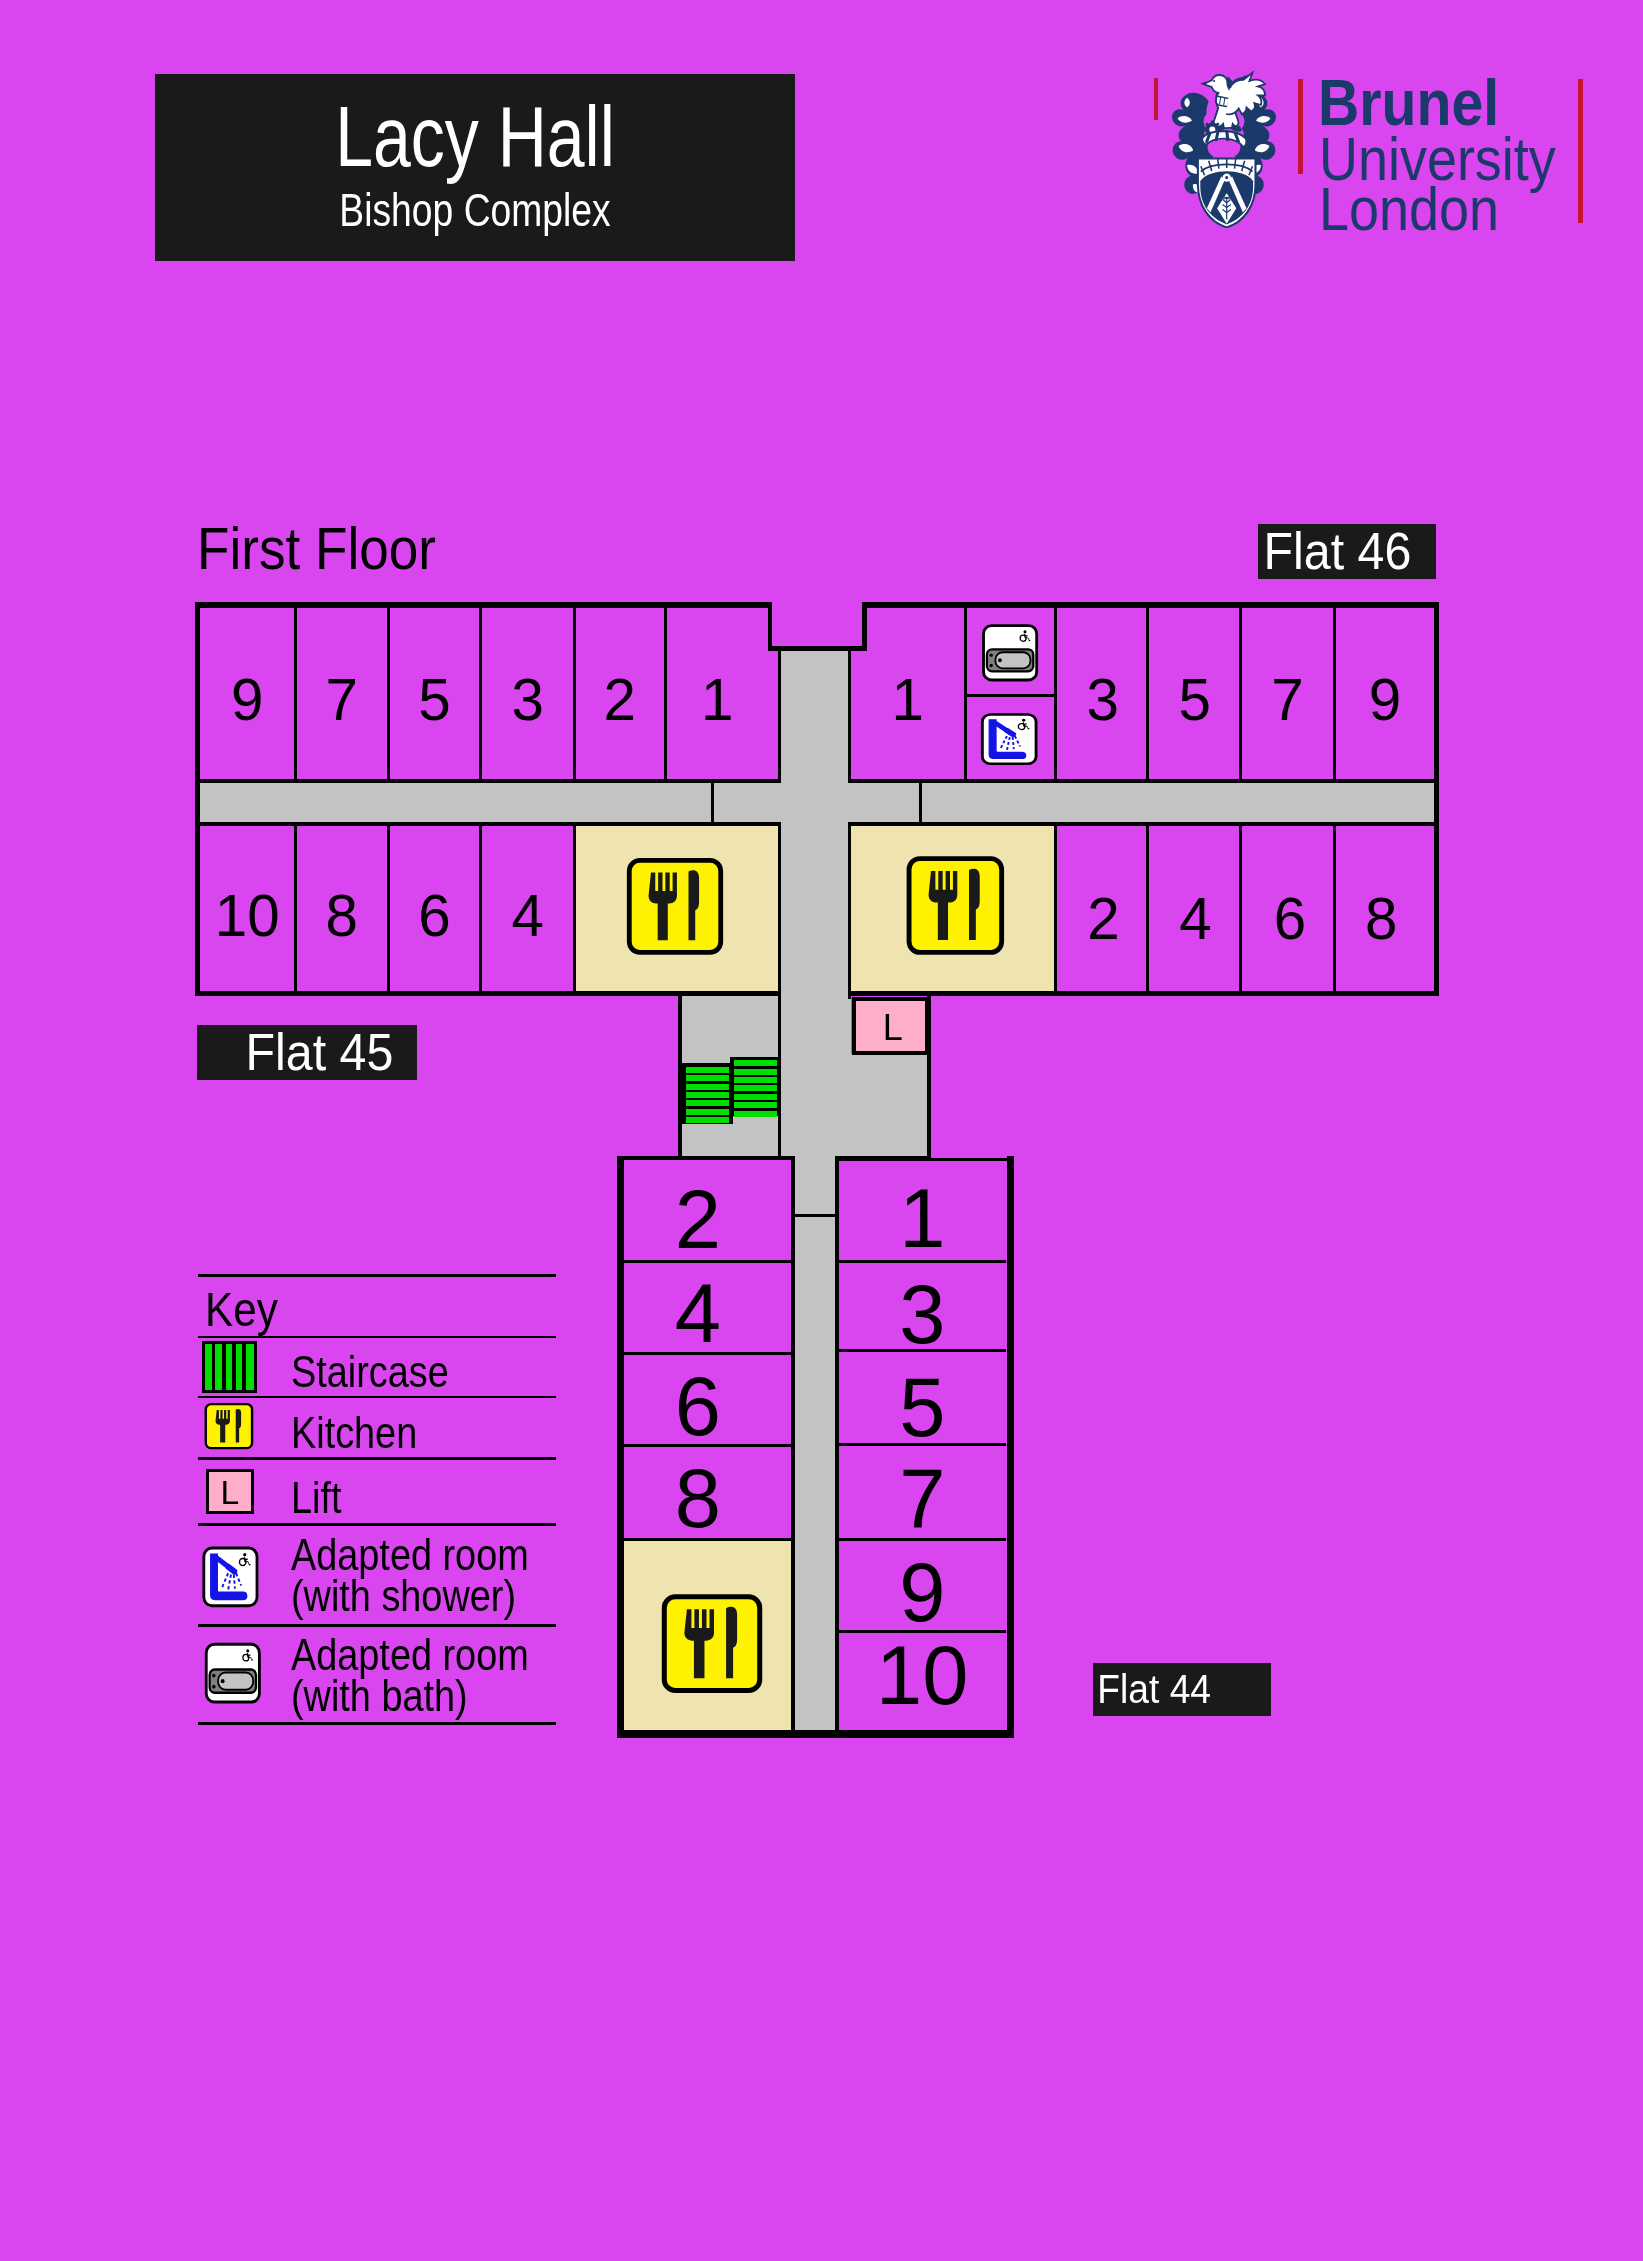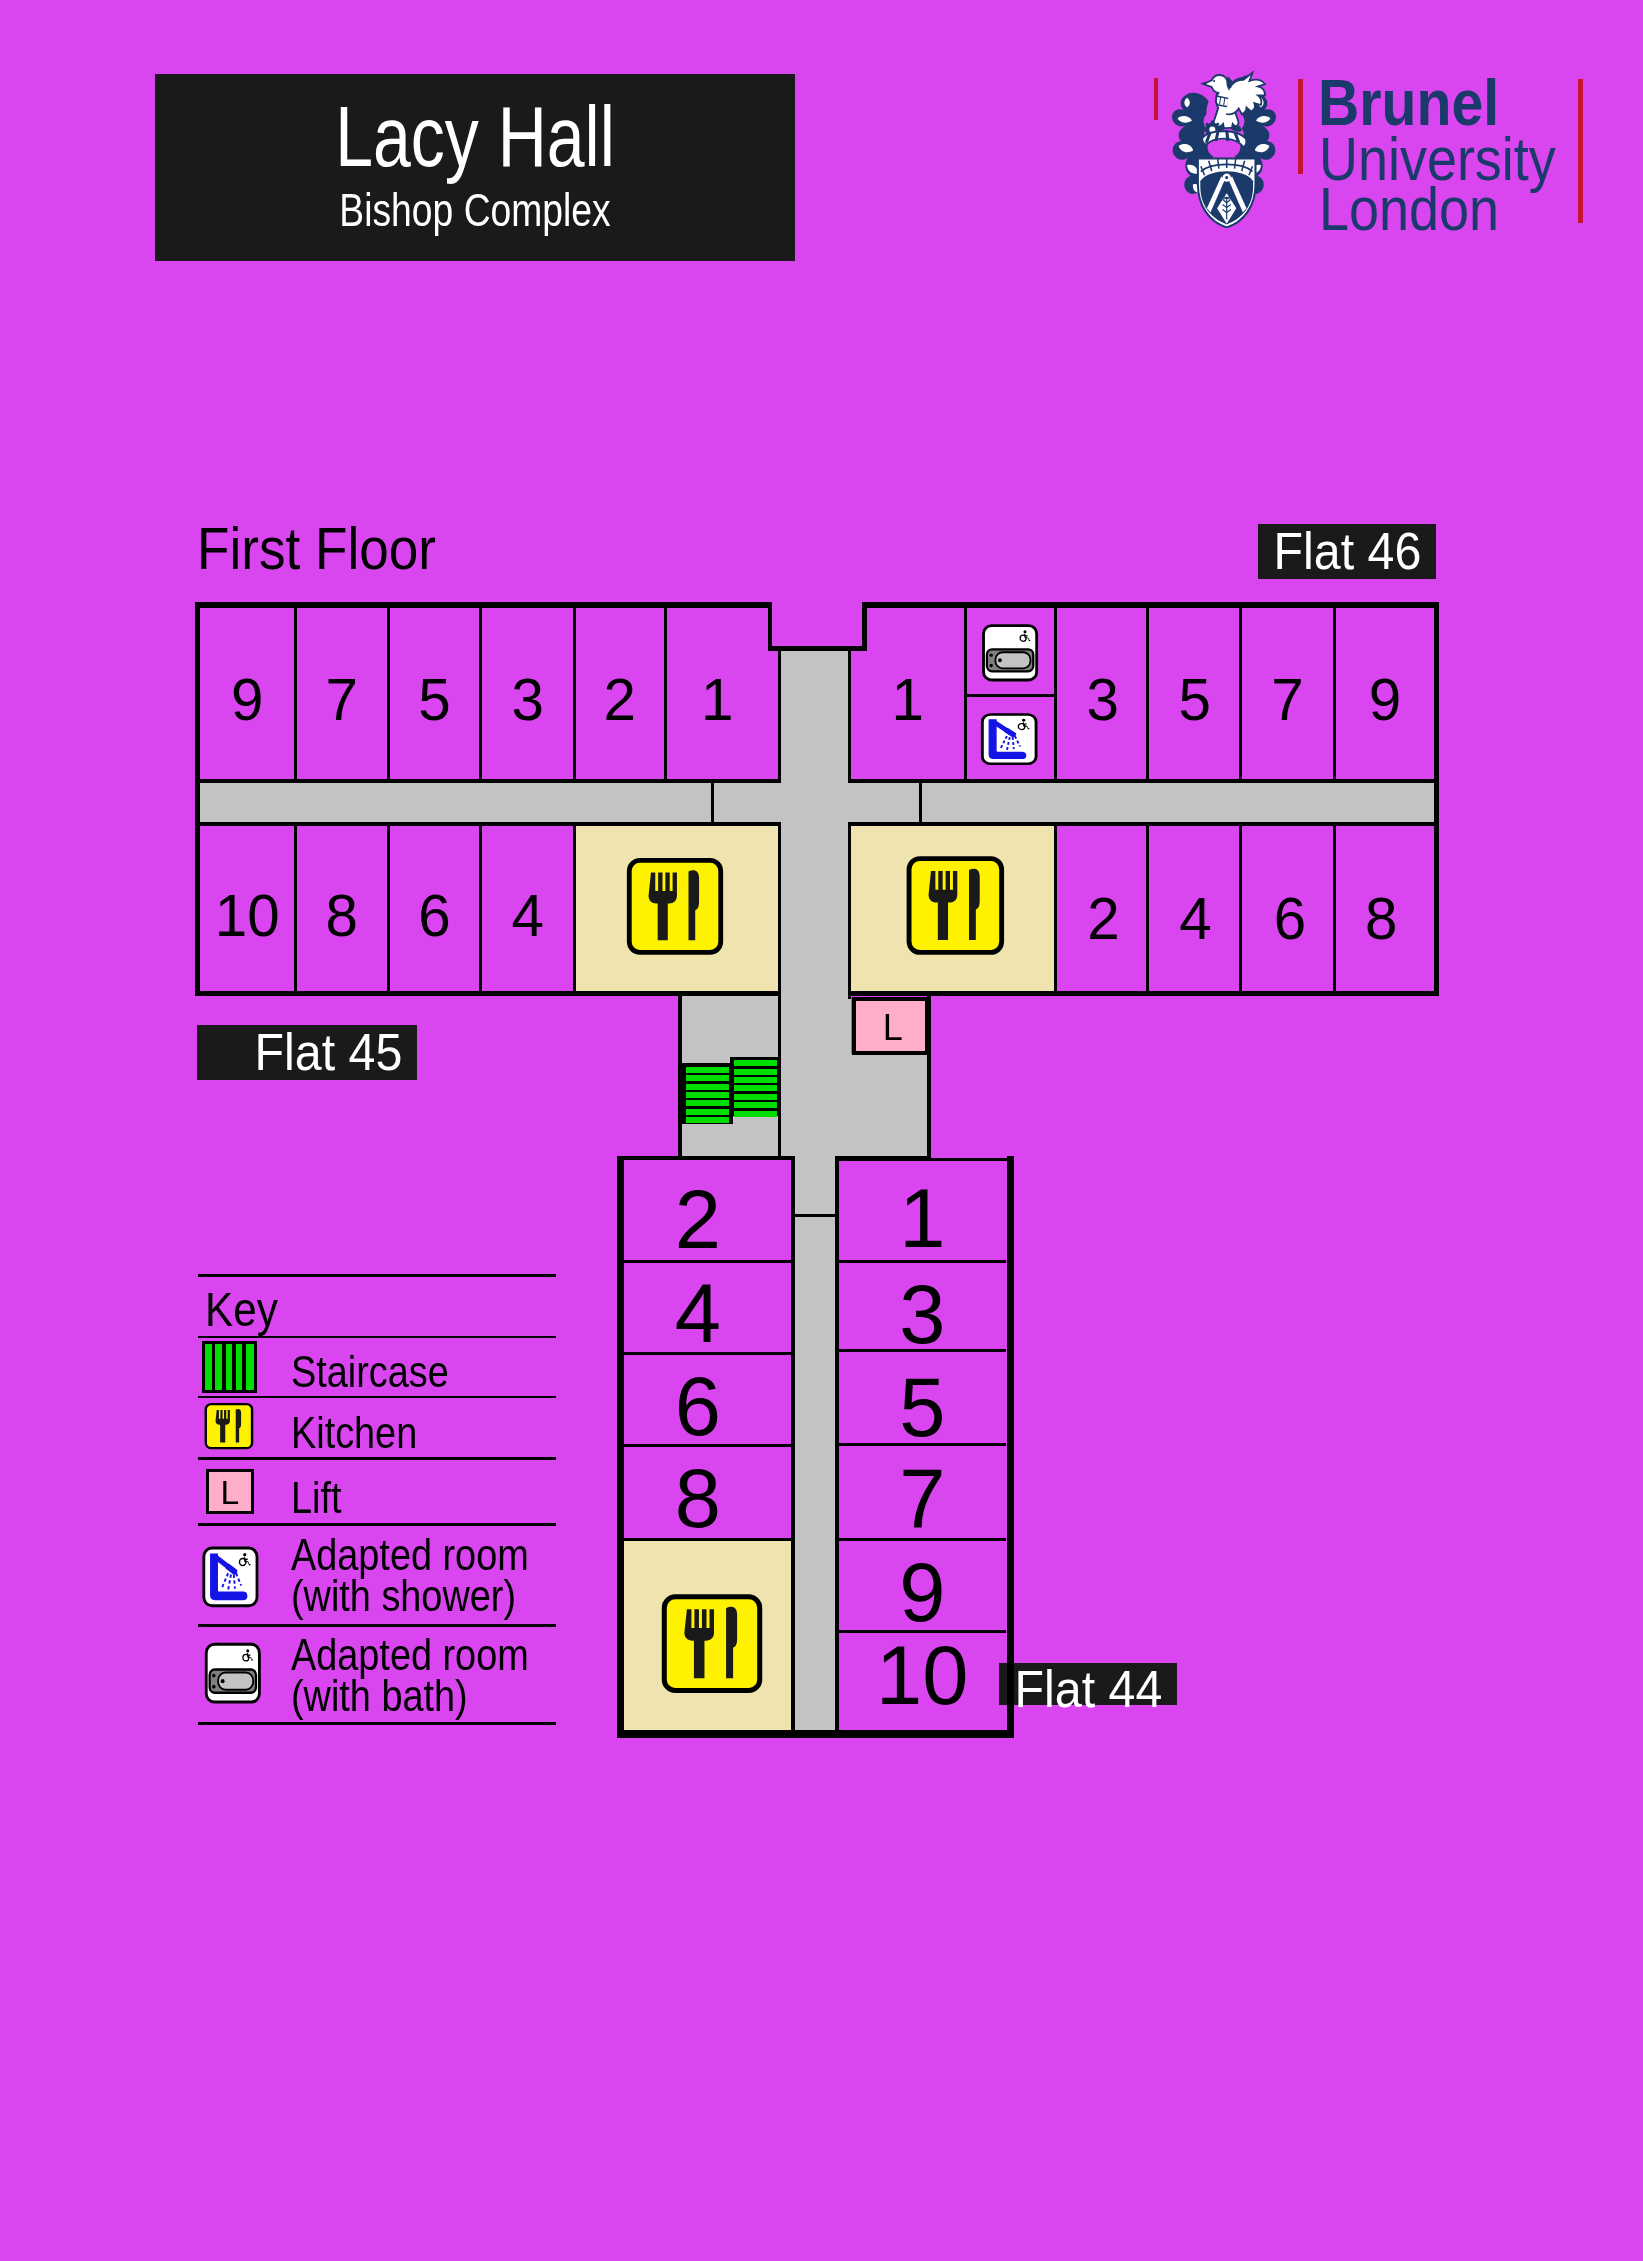--- a/index.html
+++ b/index.html
@@ -1,17 +1,17 @@
 <!DOCTYPE html>
 <html style="font-size:9.6px"><head><meta charset="utf-8">
 <style>
 html,body{margin:0;padding:0;background:#fff;}
 #page{position:relative;width:1643px;height:2261px;background:#d946ef;overflow:hidden;font-family:"Liberation Sans",sans-serif;}
 .abs{position:absolute;}
-.flatlabel{position:absolute;background:#1a1a1a;color:#fff;text-align:center;font-family:"Liberation Sans",sans-serif;}
+.flatlabel{position:absolute;background:#1a1a1a;color:#fff;text-align:left;font-family:"Liberation Sans",sans-serif;}
 </style></head>
 <body>
 <div id="page">
 
 <div class="abs" style="left:155px;top:74px;width:640px;height:187px;background:#1a1a1a;"></div>
 
 <div class="abs" style="left:155px;top:94px;width:640px;text-align:center;color:#fff;font-size:85px;line-height:85px;transform:scaleX(0.80);">Lacy Hall</div>
 
 <div class="abs" style="left:155px;top:187px;width:640px;text-align:center;color:#fff;font-size:46px;line-height:46px;transform:scaleX(0.81);">Bishop Complex</div>
 
@@ -93,21 +93,21 @@
 <div class="abs" style="left:1319px;top:128px;width:301px;font-size:62px;line-height:62px;color:#1B3A6B;transform:scaleX(0.87);transform-origin:left top;">University</div>
 
 <div class="abs" style="left:1319px;top:178px;width:301px;font-size:62px;line-height:62px;color:#1B3A6B;transform:scaleX(0.87);transform-origin:left top;">London</div>
 
 <div class="abs" style="left:197px;top:520px;font-size:59px;line-height:59px;color:#000;transform:scaleX(0.90);transform-origin:left top;">First Floor</div>
 
 <div class="flatlabel" style="left:1258px;top:524px;width:178px;height:55px;font-size:52px;line-height:55px;"><span style="display:inline-block;transform:scaleX(0.93);">Flat 46</span></div>
 
 <div class="flatlabel" style="left:197px;top:1025px;width:177px;height:55px;font-size:52px;line-height:55px;padding-left:43px;"><span style="display:inline-block;transform:scaleX(0.93);">Flat 45</span></div>
 
-<div class="flatlabel" style="left:999px;top:1663px;width:178px;height:42px;font-size:52px;line-height:53px;"><span style="display:inline-block;transform:scaleX(0.93);">Flat 44</span></div>
+<div class="flatlabel" style="left:1093px;top:1663px;width:178px;height:53px;font-size:40px;line-height:53px;"><span style="display:inline-block;transform:scaleX(0.93);">Flat 44</span></div>
 
 <div class="abs" style="left:205px;top:1282px;font-size:48px;color:#000;transform:scaleX(0.88);transform-origin:left top;">Key</div>
 
 <div class="abs" style="left:291px;top:1347px;font-size:44px;color:#000;transform:scaleX(0.86);transform-origin:left top;">Staircase</div>
 
 <div class="abs" style="left:291px;top:1408px;font-size:44px;color:#000;transform:scaleX(0.86);transform-origin:left top;">Kitchen</div>
 
 <div class="abs" style="left:291px;top:1473px;font-size:44px;color:#000;transform:scaleX(0.86);transform-origin:left top;">Lift</div>
 
 <div class="abs" style="left:291px;top:1534px;font-size:44px;line-height:41px;color:#000;transform:scaleX(0.86);transform-origin:left top;">Adapted room<br>(with shower)</div>

